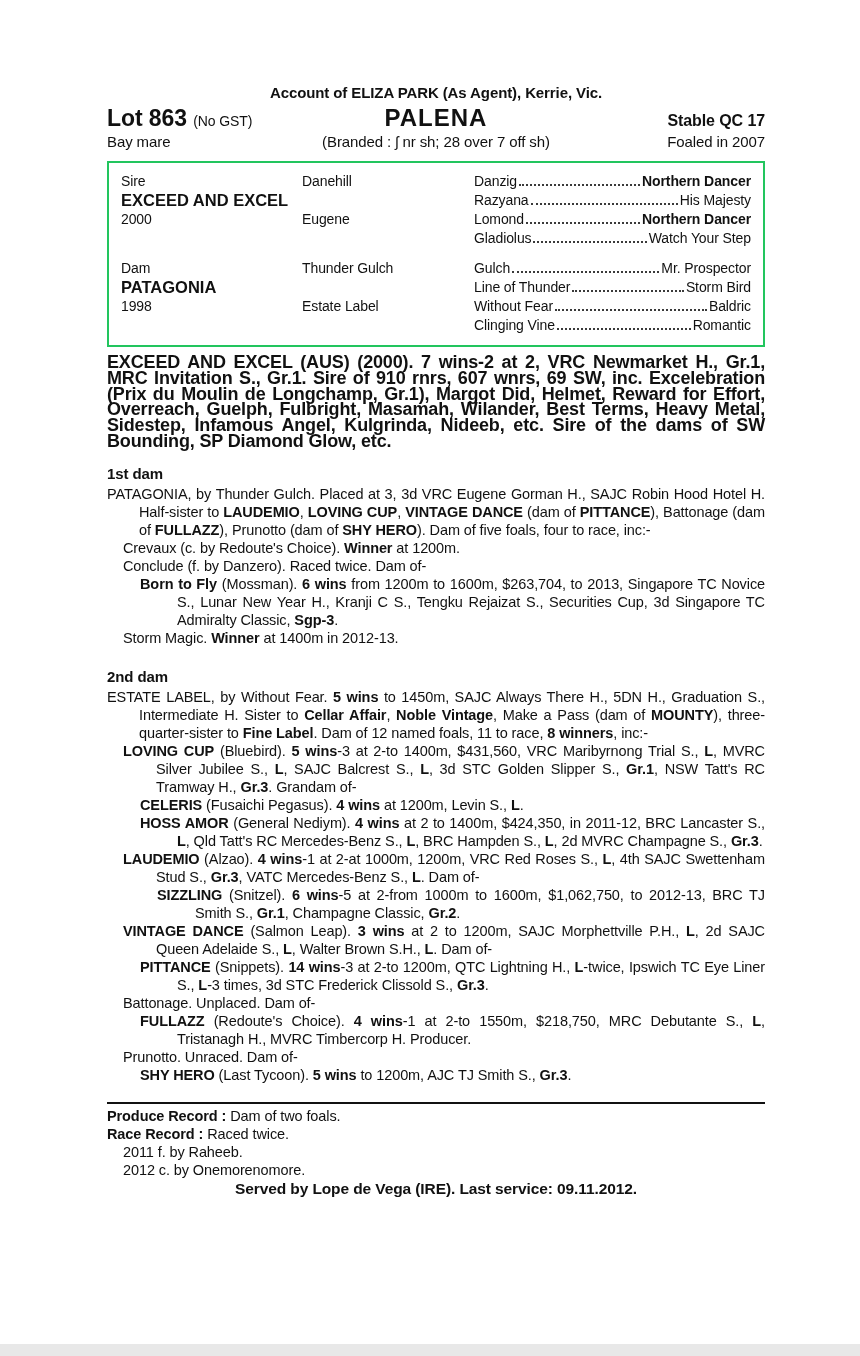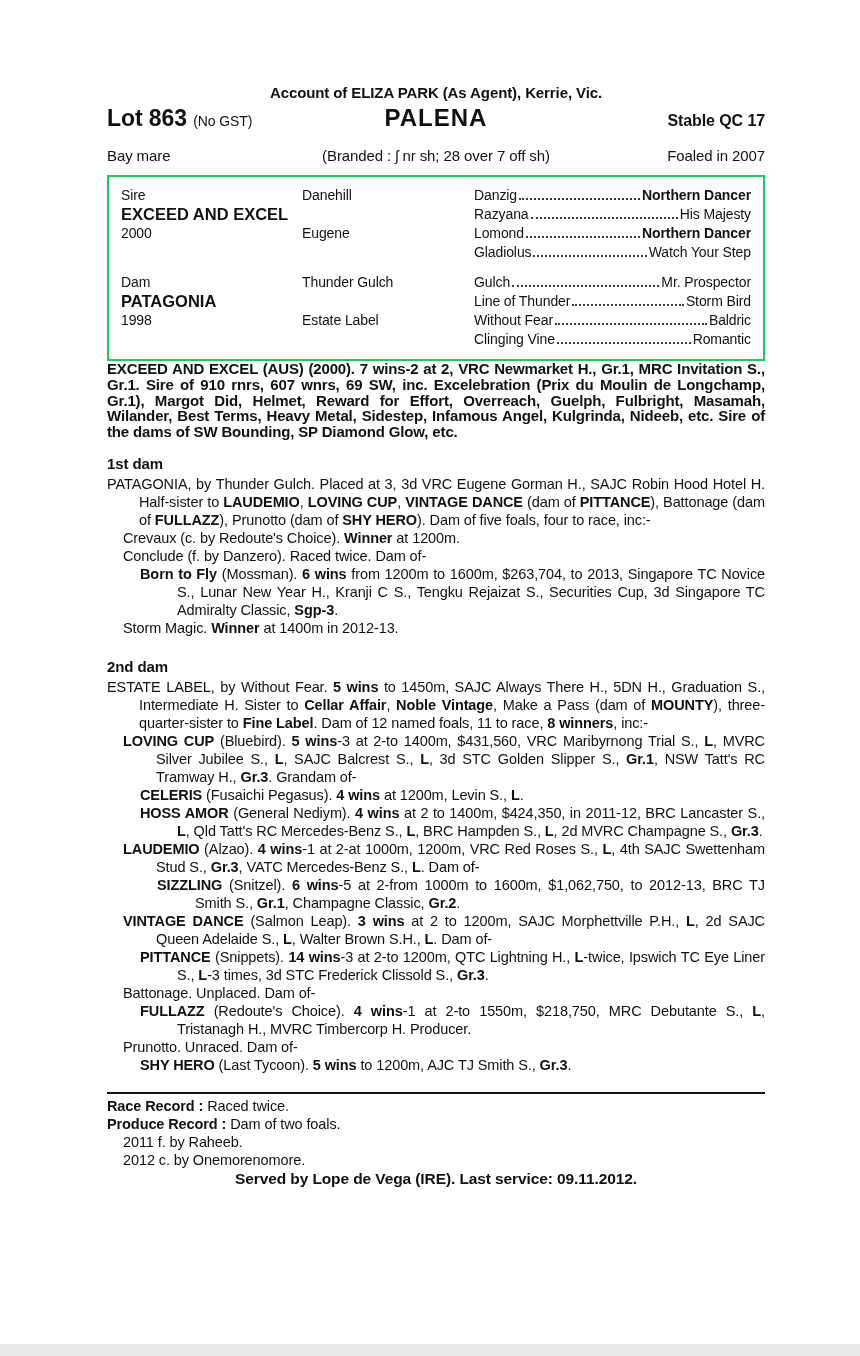--- a/index.html
+++ b/index.html
@@ -12,37 +12,37 @@
   p{margin:0;}
   .b{font-weight:bold;}
 
   
   .account{font-weight:bold;font-size:15px;text-align:center;margin-bottom:7px;}
   .lotrow{display:grid;grid-template-columns:1fr auto 1fr;align-items:baseline;}
   .lot-left{font-size:23px;font-weight:bold;white-space:nowrap;}
   .gst{font-size:14px;font-weight:normal;}
   .horse-name{font-size:24px;font-weight:bold;letter-spacing:1px;text-align:center;}
   .stable{text-align:right;font-weight:bold;font-size:16px;white-space:nowrap;}
-  .descrow{display:grid;grid-template-columns:1fr auto 1fr;font-size:15px;margin-top:17px;align-items:baseline;}
+  .descrow{display:grid;grid-template-columns:1fr auto 1fr;font-size:15px;margin-top:3px;align-items:baseline;}
   .foaled{text-align:right;}
 
   
   .ped-box{border:2px solid #22c55e;margin-top:10px;padding:9px 12px 10px;display:flex;flex-direction:column;gap:11px;}
   .ped-half{display:grid;grid-template-columns:181px 172px 1fr;}
   .ped-cell{line-height:19px;font-size:14px;}
   .c1{grid-column:1;} .c2{grid-column:2;} .c3{grid-column:3;}
   .r1{grid-row:1;} .r2{grid-row:2;} .r3{grid-row:3;} .r4{grid-row:4;}
   .pedname{font-weight:bold;font-size:16.5px;letter-spacing:0;}
   .ped-row{display:flex;align-items:baseline;}
   .pl{white-space:nowrap;}
   .pr{white-space:nowrap;}
   .dots{flex:1;border-bottom:2px dotted #3a3a3a;margin:0 2px 4px;min-width:6px;}
 
   
-  .sire-para{font-weight:bold;font-size:15px;line-height:15.8px;text-align:justify;margin-top:0;letter-spacing:-0.15px;}
+  .sire-para{font-weight:bold;font-size:18px;line-height:15.8px;text-align:justify;margin-top:8px;letter-spacing:-0.15px;}
 
   
   .damhead{font-size:15px;font-weight:bold;margin:15px 0 2px;}
   .damhead.second{margin-top:21px;}
   .pg{text-align:justify;line-height:18px;}
   .lv0{padding-left:32px;text-indent:-32px;}
   .lv1{padding-left:49px;text-indent:-33px;}
   .lv2{padding-left:70px;text-indent:-37px;}
   .lv3{padding-left:88px;text-indent:-38px;}
 
@@ -144,20 +144,20 @@
     <p class="pg lv1"><span class="b">LAUDEMIO</span><span> (Alzao). </span><span class="b">4 wins</span><span>-1 at 2-at 1000m, 1200m, VRC Red Roses S., </span><span class="b">L</span><span>, 4th SAJC Swettenham Stud S., </span><span class="b">Gr.3</span><span>, VATC Mercedes-Benz S., </span><span class="b">L</span><span>. Dam of-</span></p>
     <p class="pg lv3"><span class="b">SIZZLING</span><span> (Snitzel). </span><span class="b">6 wins</span><span>-5 at 2-from 1000m to 1600m, $1,062,750, to 2012-13, BRC TJ Smith S., </span><span class="b">Gr.1</span><span>, Champagne Classic, </span><span class="b">Gr.2</span><span>.</span></p>
     <p class="pg lv1"><span class="b">VINTAGE DANCE</span><span> (Salmon Leap). </span><span class="b">3 wins</span><span> at 2 to 1200m, SAJC Morphettville P.H., </span><span class="b">L</span><span>, 2d SAJC Queen Adelaide S., </span><span class="b">L</span><span>, Walter Brown S.H., </span><span class="b">L</span><span>. Dam of-</span></p>
     <p class="pg lv2"><span class="b">PITTANCE</span><span> (Snippets). </span><span class="b">14 wins</span><span>-3 at 2-to 1200m, QTC Lightning H., </span><span class="b">L</span><span>-twice, Ipswich TC Eye Liner S., </span><span class="b">L</span><span>-3 times, 3d STC Frederick Clissold S., </span><span class="b">Gr.3</span><span>.</span></p>
     <p class="pg lv1"><span>Battonage. Unplaced. Dam of-</span></p>
     <p class="pg lv2"><span class="b">FULLAZZ</span><span> (Redoute's Choice). </span><span class="b">4 wins</span><span>-1 at 2-to 1550m, $218,750, MRC Debutante S., </span><span class="b">L</span><span>, Tristanagh H., MVRC Timbercorp H. Producer.</span></p>
     <p class="pg lv1"><span>Prunotto. Unraced. Dam of-</span></p>
     <p class="pg lv2"><span class="b">SHY HERO</span><span> (Last Tycoon). </span><span class="b">5 wins</span><span> to 1200m, AJC TJ Smith S., </span><span class="b">Gr.3</span><span>.</span></p>
 
     <div class="rule"></div>
+    <p class="pg"><span class="b">Produce Record : </span><span>Dam of two foals.</span></p>
     <p class="pg"><span class="b">Race Record : </span><span>Raced twice.</span></p>
-    <p class="pg"><span class="b">Produce Record : </span><span>Dam of two foals.</span></p>
     <p class="pg lv1">2011 f. by Raheeb.</p>
     <p class="pg lv1">2012 c. by Onemorenomore.</p>
     <p class="served">Served by Lope de Vega (IRE). Last service: 09.11.2012.</p>
 
   </div>
 </div>
 
 </body></html>

